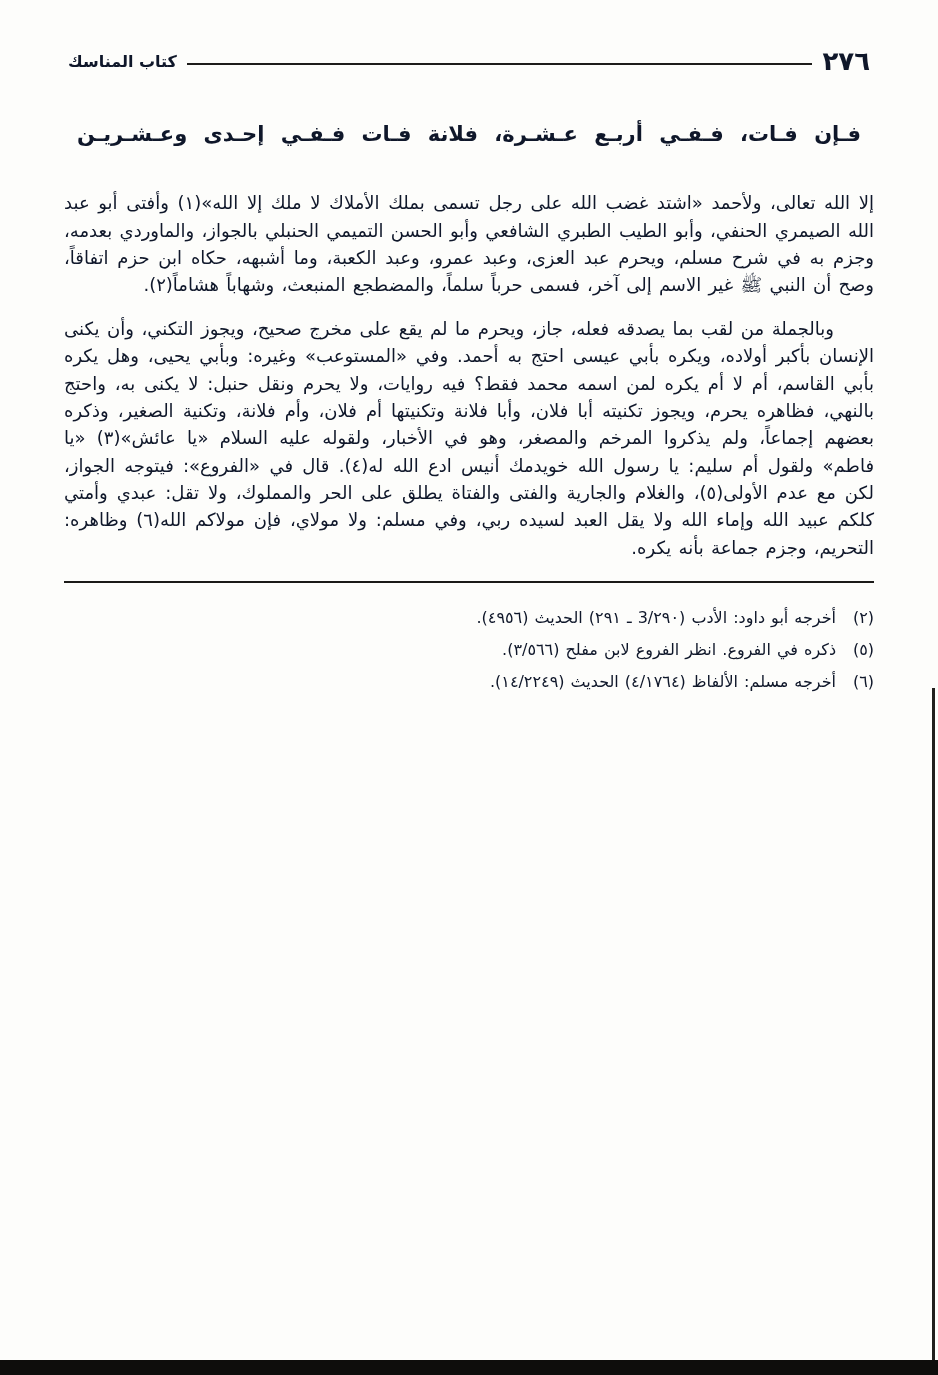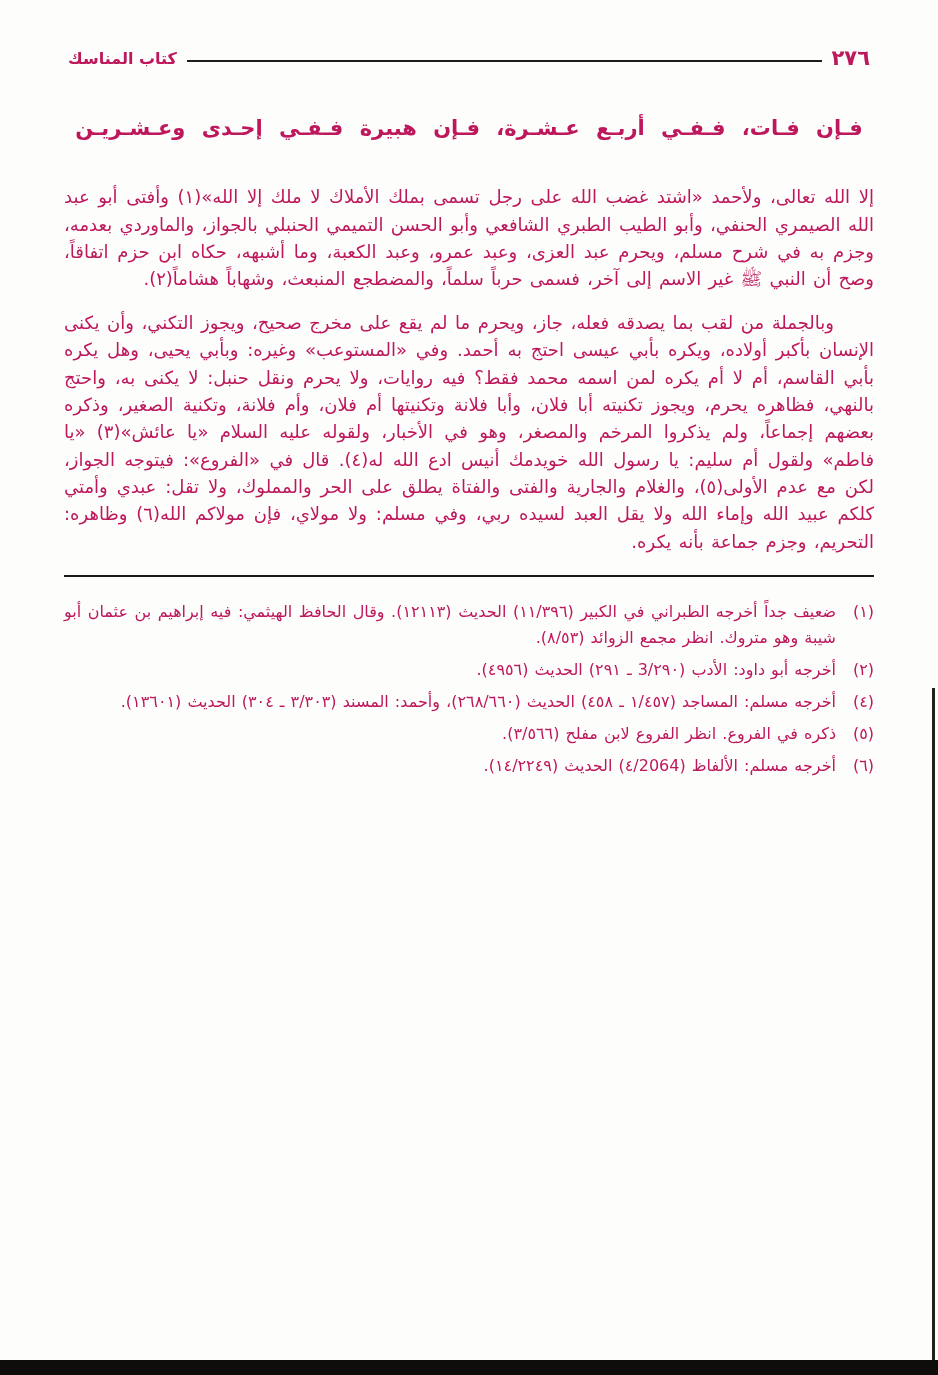--- a/index.html
+++ b/index.html
@@ -3,37 +3,37 @@
 <meta charset="utf-8">
 <style>
   * { margin: 0; padding: 0; box-sizing: border-box; }
   html, body { background: #d9d9d6; }
   .page {
     position: relative;
     width: 938px;
     height: 1375px;
     margin: 0 auto;
     background: #fdfdfb;
-    color: #be185d;
+    color: #0f172a;
     font-family: "DejaVu Sans", sans-serif;
     direction: rtl;
     padding: 46px 64px 0 64px;
     overflow: hidden;
   }
   
   .page-header {
     direction: ltr;
     display: flex;
     align-items: center;
     gap: 10px;
     margin: 0 4px;
   }
   .book-title { font-size: 16px; font-weight: bold; white-space: nowrap; }
   .header-rule { flex: 1 1 auto; height: 2px; background: #1d1c1a; margin-top: 5px; }
-  .page-number { font-size: 21px; font-weight: bold; white-space: nowrap; }
+  .page-number { font-size: 26px; font-weight: bold; white-space: nowrap; }
   
   .matn-heading {
     margin: 44px 10px 40px 10px;
     font-size: 21px;
     font-weight: bold;
     text-align: center;
     word-spacing: 9px;
     line-height: 1.4;
   }
   
@@ -92,43 +92,37 @@
 <body>
 
 <div class="page">
 
   <header class="page-header">
     <span class="book-title">كتاب المناسك</span>
     <span class="header-rule"></span>
     <span class="page-number">٢٧٦</span>
   </header>
 
-  <h1 class="matn-heading">فـإن فـات، فـفـي أربـع عـشـرة، فـإن هبيرة فـفـي إحـدى وعـشـريـن</h1>
+  <h1 class="matn-heading">فـإن فـات، فـفـي أربـع عـشـرة، فلانة فـات فـفـي إحـدى وعـشـريـن</h1>
 
   <main class="body-text">
     <p class="para no-indent">إلا الله تعالى، ولأحمد «اشتد غضب الله على رجل تسمى بملك الأملاك لا ملك إلا الله»(١) وأفتى أبو عبد الله الصيمري الحنفي، وأبو الطيب الطبري الشافعي وأبو الحسن التميمي الحنبلي بالجواز، والماوردي بعدمه، وجزم به في شرح مسلم، ويحرم عبد العزى، وعبد عمرو، وعبد الكعبة، وما أشبهه، حكاه ابن حزم اتفاقاً، وصح أن النبي ﷺ غير الاسم إلى آخر، فسمى حرباً سلماً، والمضطجع المنبعث، وشهاباً هشاماً(٢).</p>
     <p class="para">وبالجملة من لقب بما يصدقه فعله، جاز، ويحرم ما لم يقع على مخرج صحيح، ويجوز التكني، وأن يكنى الإنسان بأكبر أولاده، ويكره بأبي عيسى احتج به أحمد. وفي «المستوعب» وغيره: وبأبي يحيى، وهل يكره بأبي القاسم، أم لا أم يكره لمن اسمه محمد فقط؟ فيه روايات، ولا يحرم ونقل حنبل: لا يكنى به، واحتج بالنهي، فظاهره يحرم، ويجوز تكنيته أبا فلان، وأبا فلانة وتكنيتها أم فلان، وأم فلانة، وتكنية الصغير، وذكره بعضهم إجماعاً، ولم يذكروا المرخم والمصغر، وهو في الأخبار، ولقوله عليه السلام «يا عائش»(٣) «يا فاطم» ولقول أم سليم: يا رسول الله خويدمك أنيس ادع الله له(٤). قال في «الفروع»: فيتوجه الجواز، لكن مع عدم الأولى(٥)، والغلام والجارية والفتى والفتاة يطلق على الحر والمملوك، ولا تقل: عبدي وأمتي كلكم عبيد الله وإماء الله ولا يقل العبد لسيده ربي، وفي مسلم: ولا مولاي، فإن مولاكم الله(٦) وظاهره: التحريم، وجزم جماعة بأنه يكره.</p>
   </main>
 
   <div class="footnote-separator"></div>
 
   <section class="footnotes">
     <p class="footnote">
-      <span class="fn-marker">(١)</span><span class="fn-text">ضعيف جداً أخرجه الطبراني في الكبير (١١/٣٩٦) الحديث (١٢١١٣). وقال الحافظ الهيثمي: فيه إبراهيم بن عثمان أبو شيبة وهو متروك. انظر مجمع الزوائد (٨/٥٣).</span>
-    </p>
-    <p class="footnote">
       <span class="fn-marker">(٢)</span><span class="fn-text">أخرجه أبو داود: الأدب (3/٢٩٠ ـ ٢٩١) الحديث (٤٩٥٦).</span>
-    </p>
-    <p class="footnote">
-      <span class="fn-marker">(٤)</span><span class="fn-text">أخرجه مسلم: المساجد (١/٤٥٧ ـ ٤٥٨) الحديث (٢٦٨/٦٦٠)، وأحمد: المسند (٣/٣٠٣ ـ ٣٠٤) الحديث (١٣٦٠١).</span>
     </p>
     <p class="footnote">
       <span class="fn-marker">(٥)</span><span class="fn-text">ذكره في الفروع. انظر الفروع لابن مفلح (٣/٥٦٦).</span>
     </p>
     <p class="footnote">
-      <span class="fn-marker">(٦)</span><span class="fn-text">أخرجه مسلم: الألفاظ (٤/2064) الحديث (١٤/٢٢٤٩).</span>
+      <span class="fn-marker">(٦)</span><span class="fn-text">أخرجه مسلم: الألفاظ (٤/١٧٦٤) الحديث (١٤/٢٢٤٩).</span>
     </p>
   </section>
 
   <div class="scan-edge-right"></div>
   <div class="scan-bar-bottom"></div>
 
 </div>
 
 </body></html>

